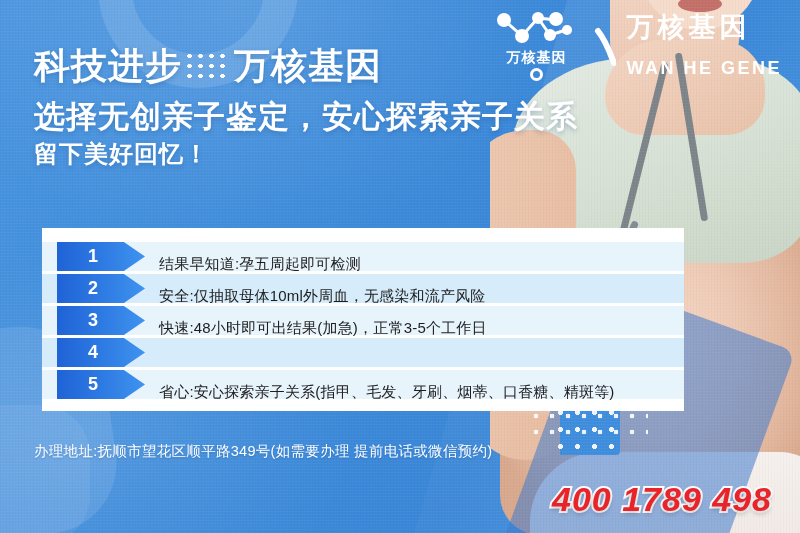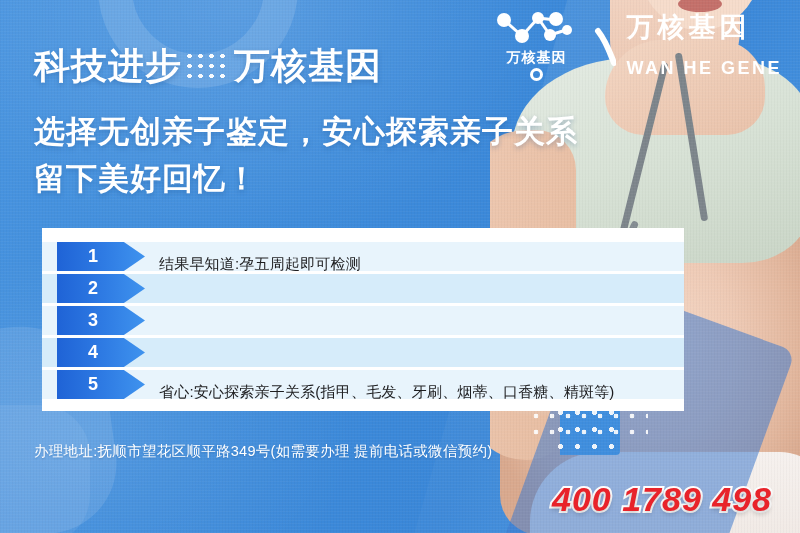--- a/index.html
+++ b/index.html
@@ -193,22 +193,22 @@
   }
   .hl-line {
     color:#ffffff;
     font-weight:bold;
     letter-spacing:1px;
     line-height:1.34;
     text-shadow:0 2px 5px rgba(20,70,130,0.30);
     white-space:nowrap;
   }
   .hl-1 { font-size:36px; display:flex; align-items:center; }
-  .hl-2 { font-size:31px; margin-top:21px; }
-  .hl-3 { font-size:31px; margin-top:7px;font-family:Liberation Mono, monospace; }
+  .hl-2 { font-size:31px; margin-top:6px; }
+  .hl-3 { font-size:24px; margin-top:0; }
 
   .hl-dots {
     display:inline-block;
     width:46px; height:30px;
     margin:0 4px 0 2px;
     background-image:radial-gradient(circle, rgba(255,255,255,0.95) 2.1px, rgba(255,255,255,0) 2.5px);
     background-size:11px 10px;
     vertical-align:middle;
   }
 
@@ -385,24 +385,26 @@
 
   <div class="card">
 
     <div class="row row-bg-a">
       <div class="badge">1</div>
       <div class="row-text">结果早知道:孕五周起即可检测</div>
     </div>
 
     <div class="row row-bg-b">
       <div class="badge">2</div>
+      <div class="row-text">安全:仅抽取母体10ml外周血，无感染和流产风险</div>
     </div>
 
     <div class="row row-bg-a">
       <div class="badge">3</div>
+      <div class="row-text">快速:48小时即可出结果(加急)，正常3-5个工作日</div>
     </div>
 
     <div class="row row-bg-b">
       <div class="badge">4</div>
     </div>
 
     <div class="row row-bg-a">
       <div class="badge">5</div>
       <div class="row-text">省心:安心探索亲子关系(指甲、毛发、牙刷、烟蒂、口香糖、精斑等)</div>
     </div>

